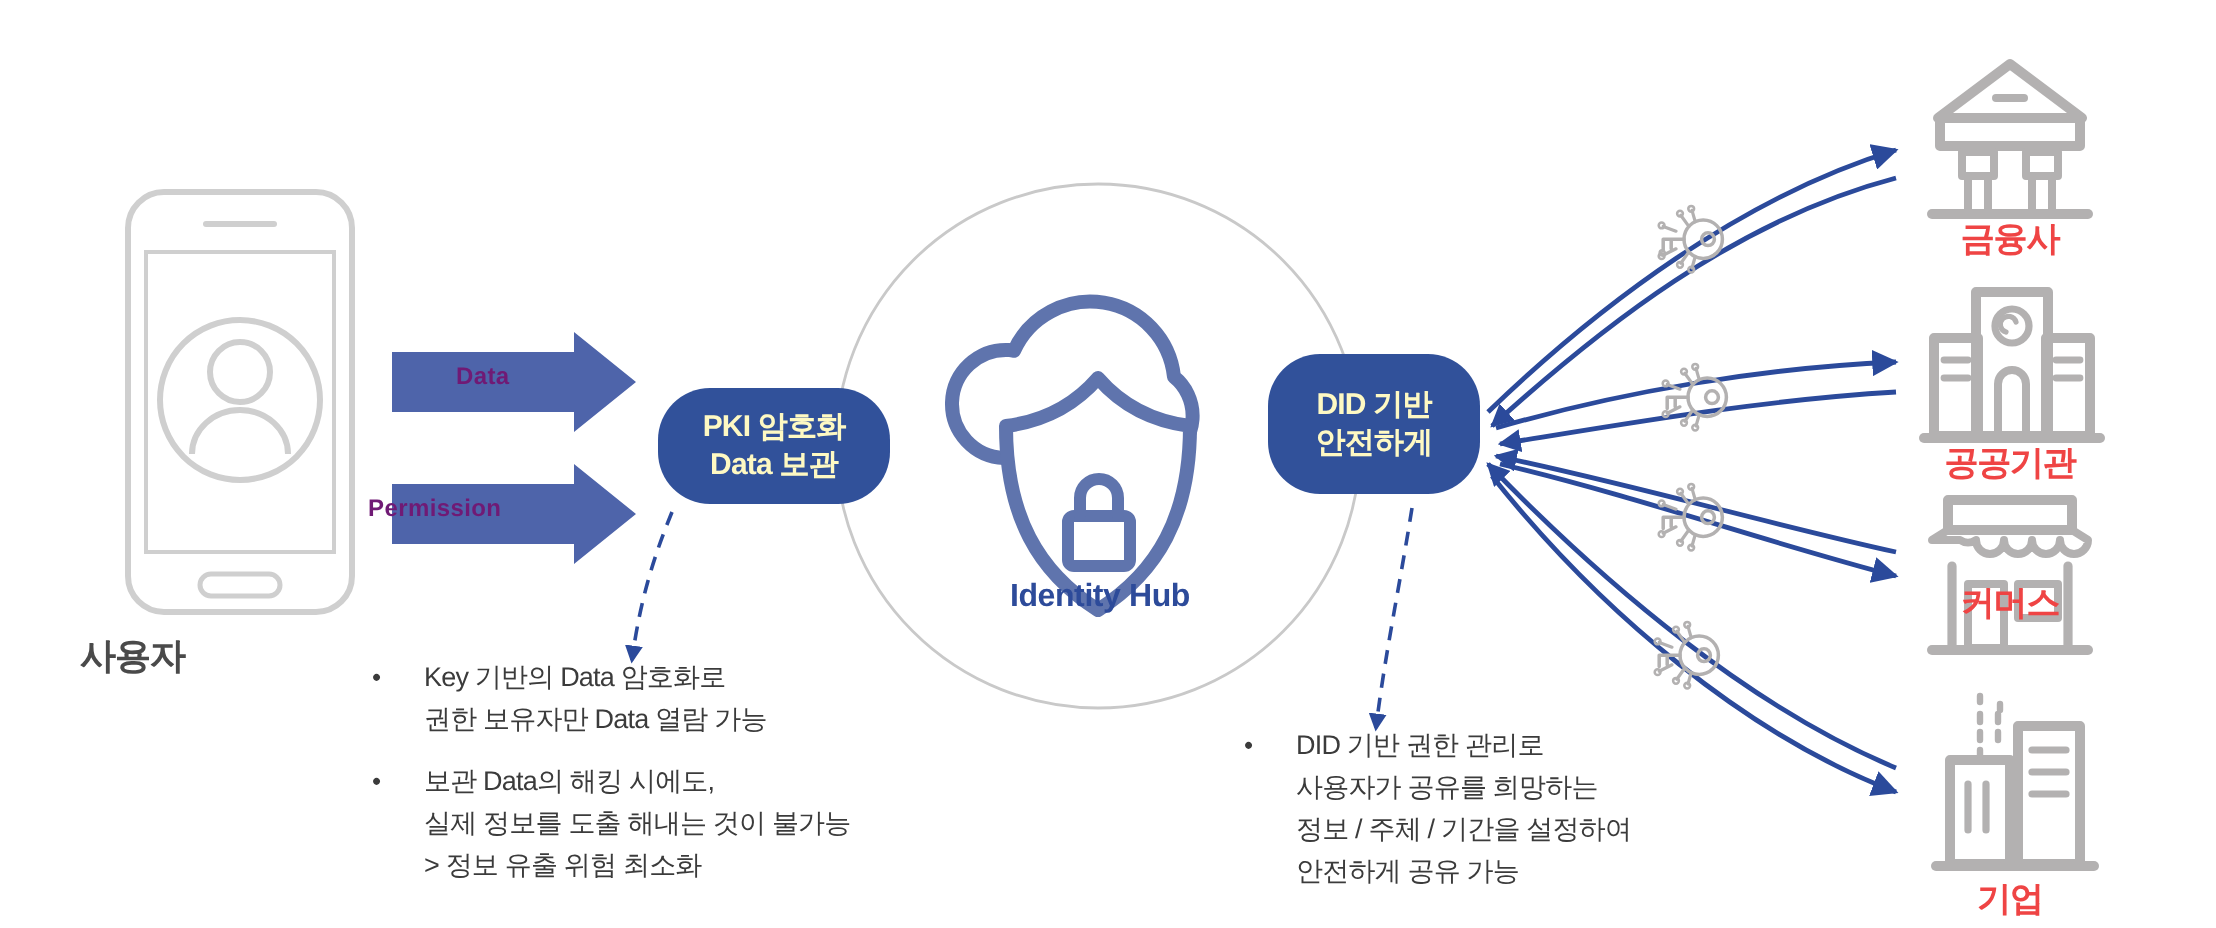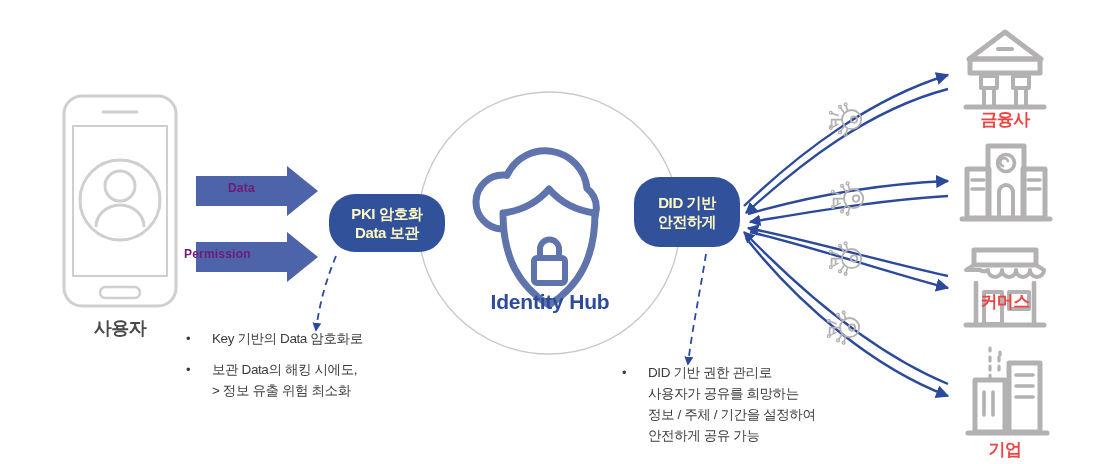--- a/index.html
+++ b/index.html
@@ -26,21 +26,20 @@
     width: 1108px;
     height: 464px;
   }
 
   
   .phone-label {
     position: absolute;
     left: 40px;
     top: 316px;
     width: 160px;
-    text-align: center;
     font-size: 18px;
     font-weight: bold;
     color: #4a4a4a;
     letter-spacing: -0.5px;
   }
 
   
   .flow-arrow-label {
     position: absolute;
     color: #701a75;
@@ -76,21 +75,21 @@
   .pill-did { left: 634px; top: 177px; width: 106px; height: 70px; }
   .pill span { display: block; white-space: nowrap; }
 
   
   .hub-title {
     position: absolute;
     left: 460px;
     top: 290px;
     width: 180px;
     text-align: center;
-    font-size: 21px;
+    font-size: 16px;
     font-weight: bold;
     color: #2d4b9a;
     letter-spacing: -0.2px;
   }
 
   
   .bullets {
     position: absolute;
     color: #3b3b3b;
     font-size: 13.5px;
@@ -335,46 +334,51 @@
     <span>안전하게</span>
   </div>
 
   <div class="hub-title">Identity Hub</div>
 
   <div class="bullets left">
     <div class="bullet-item">
       <div class="bullet-dot">•</div>
       <div class="bullet-lines">
         <div>Key 기반의 Data 암호화로</div>
+        <div>권한 보유자만 Data 열람 가능</div>
       </div>
     </div>
     <div class="bullet-item">
       <div class="bullet-dot">•</div>
       <div class="bullet-lines">
         <div>보관 Data의 해킹 시에도,</div>
+        <div>실제 정보를 도출 해내는 것이 불가능</div>
         <div>&gt; 정보 유출 위험 최소화</div>
       </div>
     </div>
   </div>
 
   <div class="bullets right">
     <div class="bullet-item">
       <div class="bullet-dot">•</div>
       <div class="bullet-lines">
         <div>DID 기반 권한 관리로</div>
         <div>사용자가 공유를 희망하는</div>
         <div>정보 / 주체 / 기간을 설정하여</div>
         <div>안전하게 공유 가능</div>
       </div>
     </div>
   </div>
 
   <div class="inst inst-0">
     <div class="inst-label" style="margin-top:84px">금융사</div>
   </div>
+  <div class="inst inst-1">
+    <div class="inst-label" style="margin-top:86px">공공기관</div>
+  </div>
   <div class="inst inst-2">
     <div class="inst-label" style="margin-top:44px">커머스</div>
   </div>
   <div class="inst inst-3">
     <div class="inst-label" style="margin-top:82px">기업</div>
   </div>
 
 </div>
 
 </body></html>

